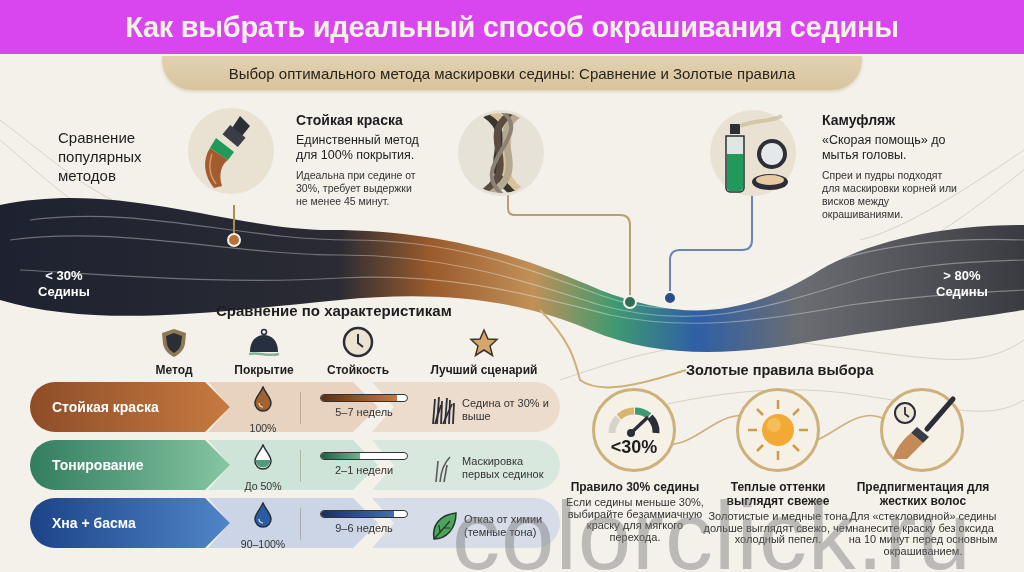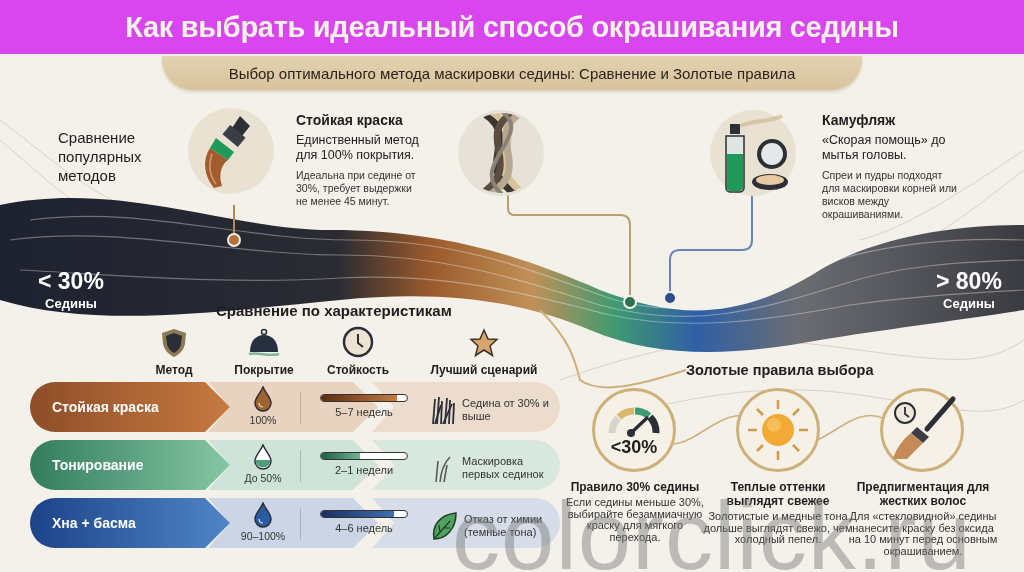--- a/index.html
+++ b/index.html
@@ -44,21 +44,21 @@
     background: #e9e1d2;
   }
   .method-block { position: absolute; }
   .method-title { font-size: 14px; font-weight: bold; margin-bottom: 5px; }
   .method-lead { font-size: 12.5px; line-height: 15px; margin-bottom: 6px; color: #222; }
   .method-desc { font-size: 10.5px; line-height: 13px; color: #333; }
 
   .hair-label {
     position: absolute; color: #fff; font-weight: bold; text-align: center;
   }
-  .hair-label .big { font-size: 23px; display: block; }
+  .hair-label .big { font-size: 13px; display: block; }
   .hair-label .small { font-size: 13px; display: block; margin-top: 1px; }
 
   
   .cmp-title {
     position: absolute; left: 216px; top: 302px;
     font-size: 15px; font-weight: bold;
   }
   .col-head {
     position: absolute; top: 326px; display: flex; flex-direction: column; align-items: center;
     width: 120px;
@@ -82,21 +82,21 @@
     clip-path: polygon(0 0, 145px 0, 170px 25px, 145px 50px, 0 50px, 22px 25px);
   }
   .row .seg-best {
     left: 342px; width: 188px; border-radius: 0 25px 25px 0;
     clip-path: polygon(0 0, 188px 0, 188px 50px, 0 50px, 22px 25px);
   }
   .cov-cell {
     position: absolute; left: 208px; top: 4px; width: 50px; text-align: center;
     display: flex; flex-direction: column; align-items: center;
   }
-  .cov-cell .val { font-size: 10.5px; color: #333; margin-top: 2px; }
+  .cov-cell .val { font-size: 10.5px; color: #333; margin-top: 10px; }
   .divider { position: absolute; left: 270px; top: 10px; width: 1px; height: 32px; background: rgba(120,100,80,0.35); }
   .dur-cell {
     position: absolute; left: 288px; top: 12px; width: 92px; display: flex; flex-direction: column; align-items: center;
   }
   .bar { width: 88px; height: 8px; border-radius: 4px; border: 1.5px solid #333; background: #fff; overflow: hidden; }
   .bar-fill { height: 100%; }
   .dur-cell .val { font-size: 11px; color: #333; margin-top: 4px; }
   .best-cell {
     position: absolute; left: 400px; top: 0; height: 56px; display: flex; align-items: center; gap: 6px;
   }
@@ -355,21 +355,21 @@
           <path d="M10 1 C 13 8, 18 12, 18 17 a8 8 0 0 1 -16 0 C 2 12, 7 8, 10 1 Z" fill="#2a5ba3" stroke="#2b2e36" stroke-width="1.5"></path>
           <path d="M6 17 a4 4 0 0 0 4 4" stroke="#e6eef8" stroke-width="1.2" fill="none"></path>
         </svg>
       <span class="val">90–100%</span>
     </div>
     <div class="divider"></div>
     <div class="dur-cell">
       <div class="bar">
           <div class="bar-fill" style="width:85%; background:linear-gradient(90deg,#1a2f5e,#3f6fb2);"></div>
         </div>
-      <span class="val">4–6 недель</span>
+      <span class="val">9–6 недель</span>
     </div>
     <div class="best-cell">
       <svg width="28" height="30" viewBox="0 0 28 30">
           <path d="M4 28 C 2 16, 8 4, 26 2 C 26 18, 16 28, 4 28 Z" fill="#4fa35e" stroke="#1f3d26" stroke-width="1.5"></path>
           <path d="M4 28 L 20 10 M10 21 L 9 14 M14 17 L 20 17" stroke="#1f3d26" stroke-width="1.2" fill="none"></path>
         </svg>
       <span class="txt">Отказ от химии (темные тона)</span>
     </div>
   </div>
 

